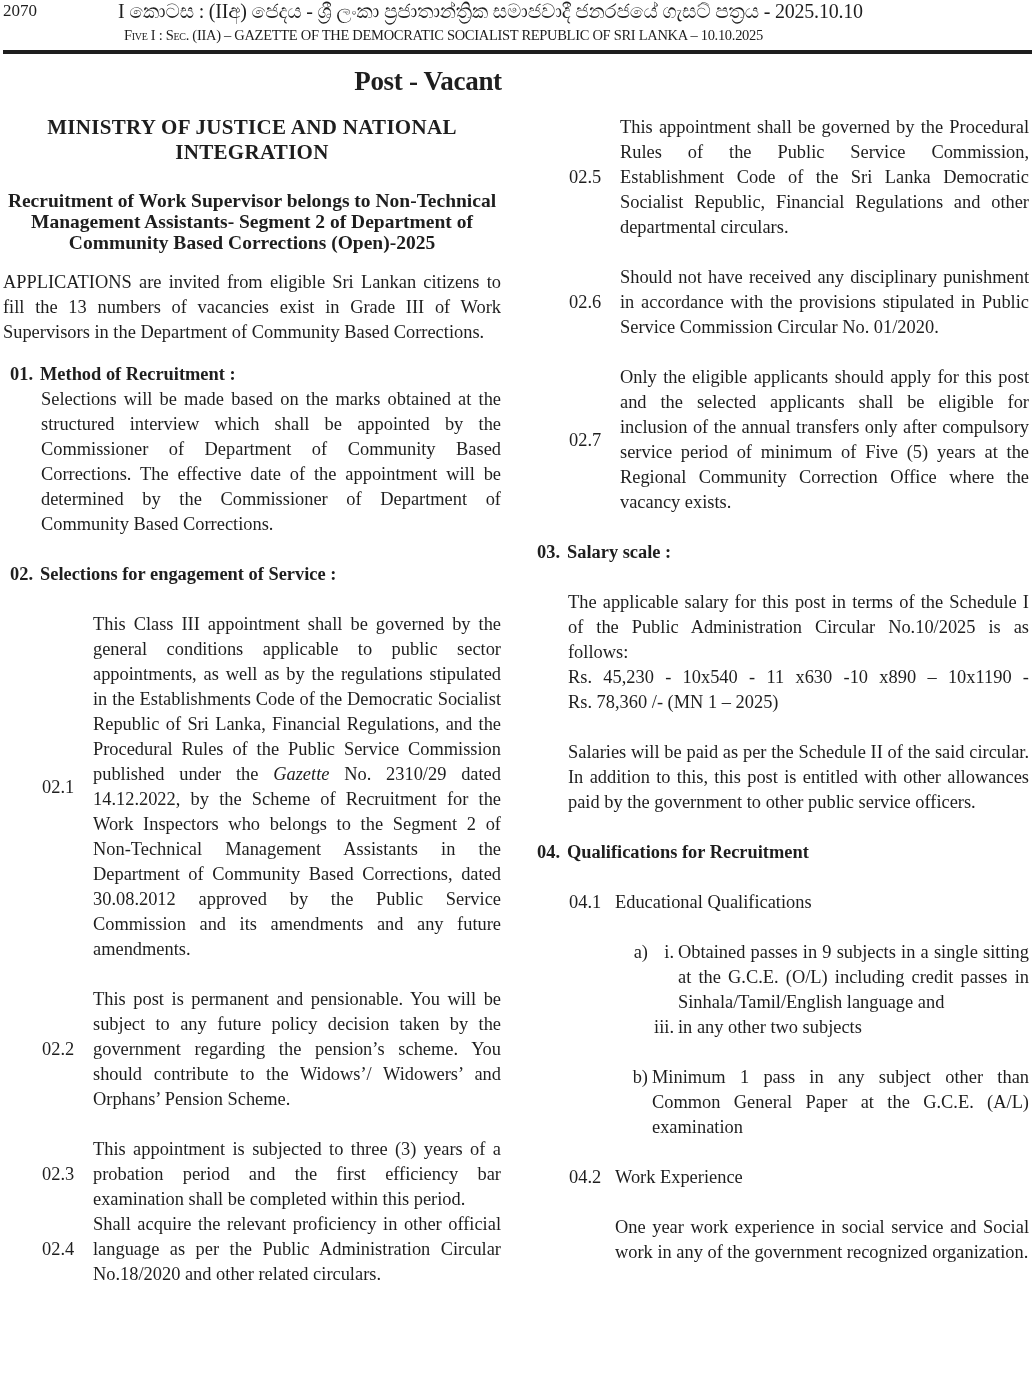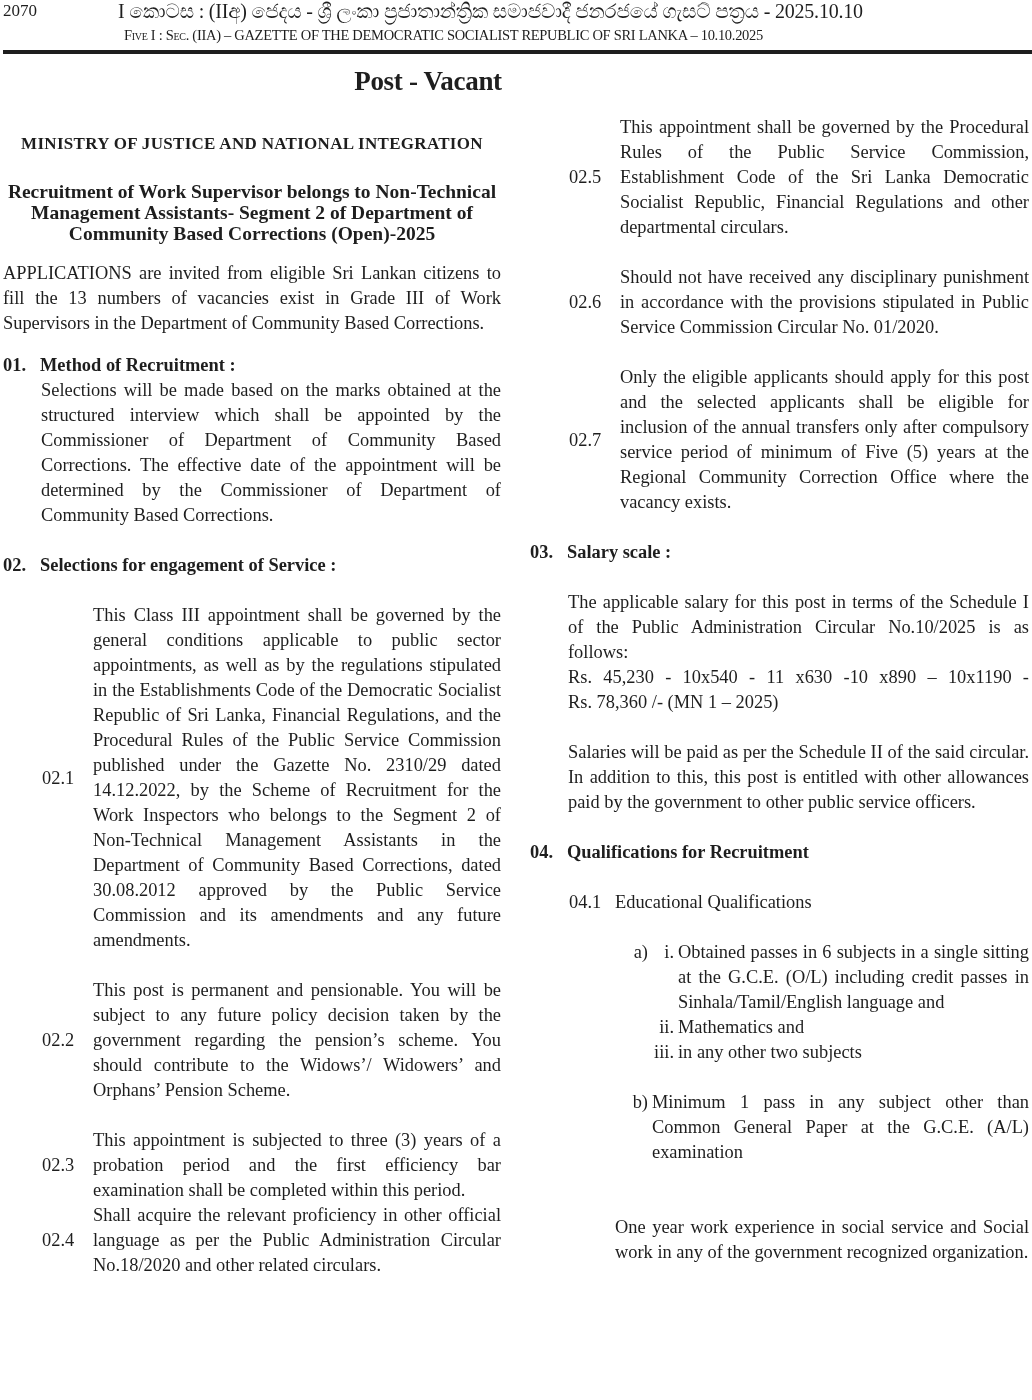--- a/index.html
+++ b/index.html
@@ -11,41 +11,41 @@
   .hdr-en .sc { font-variant:small-caps; }
   .rule { position:absolute; left:3px; top:50px; width:1040px; height:4px; background:#1e1e1e; }
   .page-title { position:absolute; left:0; width:856px; top:66px; text-align:center; font-size:27px; font-weight:bold; letter-spacing:-0.3px; }
 
   .col { position:absolute; top:115px; font-size:18.4px; line-height:25px; }
   .col-left { left:3px; width:498px; }
   .col-right { left:530px; width:499px; }
 
   .justify { text-align:justify; text-align-last:auto; }
   .center { text-align:center; }
-  .ministry { font-weight:bold; font-size:17px; letter-spacing:0.3px; line-height:25px; margin-top:16px; }
+  .ministry { font-weight:bold; font-size:21px; letter-spacing:0.3px; line-height:25px; margin-top:0; }
   .rec-title { font-weight:bold; font-size:19.5px; line-height:21px; margin-top:25px; }
   .intro { margin-top:17px; }
   .sec-head { font-weight:bold; display:flex; }
-  .sec-head .num { width:37px; flex:none; }
+  .sec-head .num { width:37px; flex:none;text-align:center; }
   .indent-body { margin-left:38px; }
   .item { display:flex;align-items:center; }
   .item .num { flex:none; width:51px; }
   .item .txt { flex:1; text-align:justify; }
   .left-items { margin-left:39px; }
   .right-items { margin-left:39px; }
   .gap25 { height:25px; }
   .gap17 { height:17px; }
   .sub { display:flex; }
   .sub .num { flex:none; width:46px; }
   .alist { margin-left:50px; }
   .alist .row { display:flex; }
   .alist .lbl { flex:none; width:29px; text-align:right; padding-right:4px; }
   .alist .rlbl { flex:none; width:22px; text-align:right; padding-right:4px; }
   .alist .txt { flex:1; text-align:justify; }
-  .ital { }
+  .ital { font-style:italic; }
 </style>
 </head>
 <body>
 
 <div>
   <div class="hdr-page">2070</div>
   <div class="hdr-si">I කොටස : (IIඅ) ජෙදය - ශ්‍රී ලංකා ප්‍රජාතාන්ත්‍රික සමාජවාදී ජනරජයේ ගැසට් පත්‍රය - 2025.10.10</div>
   <div class="hdr-en"><span class="sc">Five</span><span> I : </span><span class="sc">Sec.</span><span> (IIA) – GAZETTE OF THE DEMOCRATIC SOCIALIST REPUBLIC OF SRI LANKA – 10.10.2025</span></div>
   <div class="rule"></div>
 </div>
@@ -135,37 +135,36 @@
   <div style="margin-left:39px;">
     <div class="sub">
       <span class="num">04.1</span>
       <span>Educational Qualifications</span>
     </div>
     <div class="gap25"></div>
     <div class="alist">
       <div class="row">
         <span class="lbl">a)</span>
         <span class="rlbl">i.</span>
-        <span class="txt">Obtained passes in  6 subjects in a single sitting at the G.C.E. (O/L) including credit passes in Sinhala/Tamil/English language and</span>
-      </div>
-      <div class="row">
-        <span class="lbl"></span>
-        <span class="rlbl">ii.</span>
-        <span class="txt">Mathematics and</span>
+        <span class="txt">Obtained passes in  9 subjects in a single sitting at the G.C.E. (O/L) including credit passes in Sinhala/Tamil/English language and</span>
       </div>
       <div class="row">
         <span class="lbl"></span>
         <span class="rlbl">iii.</span>
         <span class="txt">in any other two subjects</span>
       </div>
     </div>
     <div class="gap25"></div>
     <div class="alist">
       <div class="row">
         <span class="lbl">b)</span>
         <span class="txt">Minimum 1 pass in any subject other than Common General Paper at the G.C.E. (A/L) examination</span>
       </div>
     </div>
     <div class="gap25"></div>
+    <div class="sub">
+      <span class="num">04.2</span>
+      <span>Work Experience</span>
+    </div>
     <div class="gap25"></div>
     <div class="justify" style="margin-left:46px;">One year work experience in social service and Social work in any of the government recognized organization.</div>
   </div>
 </div>
 
 </body></html>

